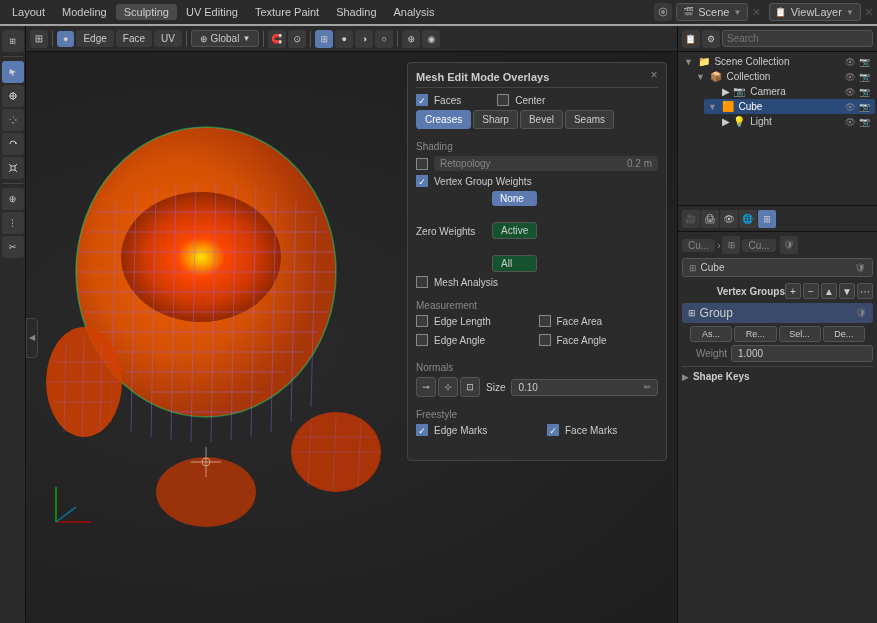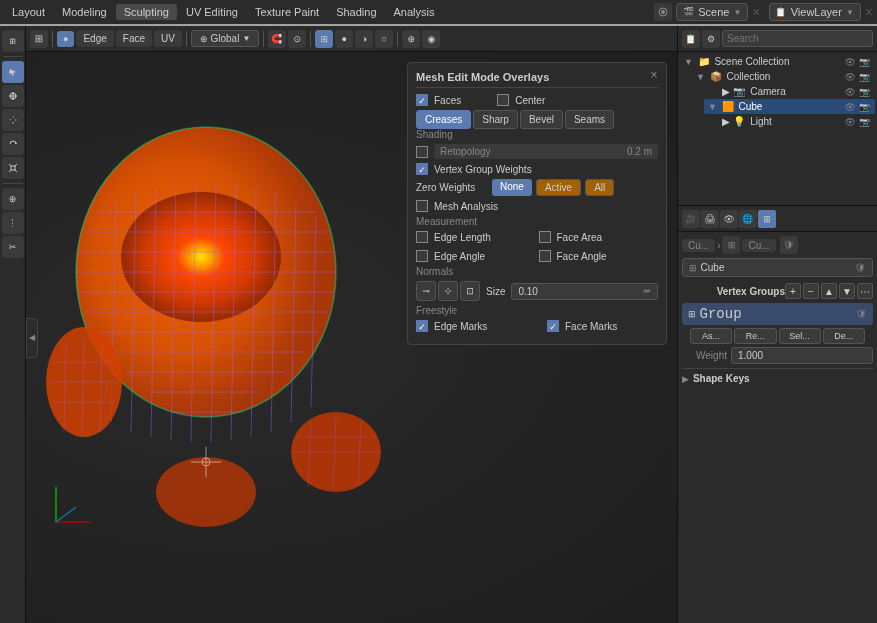--- a/index.html
+++ b/index.html
@@ -22,34 +22,34 @@
     .vh-sep { width: 1px; height: 16px; background: #555; margin: 0 2px; }
     .viewport-canvas { width: 100%; height: calc(100% - 26px); position: relative; overflow: hidden; }
 
     
     .mesh-bg { position: absolute; inset: 0; background: radial-gradient(ellipse at 30% 50%, #2a2a2a 0%, #1e1e1e 100%); }
 
     
     .overlay-panel { position: absolute; right: 10px; top: 10px; width: 260px; background: #2b2b2b; border: 1px solid #444; border-radius: 4px; z-index: 10; padding: 8px; }
     .panel-header { font-size: 11px; color: #ccc; margin-bottom: 6px; font-weight: bold; border-bottom: 1px solid #444; padding-bottom: 4px; }
     .panel-row { display: flex; align-items: center; gap: 6px; margin-bottom: 4px; }
-    .panel-section { margin-bottom: 0; }
+    .panel-section { margin-bottom: 12px; }
     .section-label { font-size: 10px; color: #888; margin-bottom: 4px; }
     .checkbox { width: 12px; height: 12px; border: 1px solid #888; background: #3a3a3a; display: inline-block; flex-shrink: 0; }
     .checkbox.checked { background: #5a7ab0; border-color: #5a7ab0; }
     .checkbox.checked::after { content: '✓'; color: white; font-size: 9px; display: block; text-align: center; line-height: 12px; }
     .btn-row { display: flex; gap: 2px; }
     .edge-btn { padding: 3px 8px; border-radius: 3px; font-size: 10px; cursor: pointer; border: 1px solid #555; }
     .edge-btn.active { background: #5a7ab0; color: white; border-color: #5a7ab0; }
     .edge-btn.inactive { background: #3a3a3a; color: #ccc; }
     .text-label { font-size: 10px; color: #ccc; }
-    .toggle-row { display: flex; gap: 4px; }
+    .toggle-row { display: flex; gap: 16px; flex-direction: column; }
     .toggle-btn { padding: 2px 8px; border-radius: 3px; font-size: 10px; cursor: pointer; }
     .toggle-btn.active { background: #5a7ab0; color: white; }
-    .toggle-btn.inactive { background: #a16207; color: #ccc; border: 1px solid #555; }
+    .toggle-btn.inactive { background: #14532d; color: #ccc; border: 1px solid #555; }
     .normals-icons { display: flex; gap: 2px; }
     .norm-icon { width: 20px; height: 20px; background: #3a3a3a; border-radius: 3px; display: flex; align-items: center; justify-content: center; font-size: 9px; cursor: pointer; border: 1px solid #555; color: #ccc; }
     .panel-close { position: absolute; top: 4px; right: 4px; width: 16px; height: 16px; display: flex; align-items: center; justify-content: center; cursor: pointer; color: #888; font-size: 12px; }
     .tree-item { display: flex; align-items: center; gap: 4px; padding: 2px 4px; cursor: pointer; border-radius: 2px; font-size: 10px; }
     .tree-item.selected { background: #2a4a7a; }
     .tree-arrow { width: 10px; color: #888; font-size: 9px; }
     .indent-1 { margin-left: 12px; }
     .indent-2 { margin-left: 24px; }
     .vg-header { display: flex; align-items: center; justify-content: flex-end; padding: 2px 0; }
     .vg-btn { width: 16px; height: 16px; background: #3a3a3a; border-radius: 2px; display: flex; align-items: center; justify-content: center; font-size: 10px; cursor: pointer; color: #ccc; border: 1px solid #555; }
@@ -459,21 +459,21 @@
               <div class="vg-btn" style="background:#3a3a3a;">+</div>
               <div class="vg-btn" style="background:#3a3a3a;">−</div>
               <div class="vg-btn" style="background:#3a3a3a;">▲</div>
               <div class="vg-btn" style="background:#3a3a3a;">▼</div>
               <div class="vg-btn" style="background:#3a3a3a;">⋯</div>
             </div>
           </div>
 
           <div style="background:#3a4a6a;border-radius:3px;padding:3px 6px;margin:2px 0;display:flex;align-items:center;gap:4px;">
             <span style="font-size:9px;">⊞</span>
-            <span style="flex:1;font-size:14px;color:#ccc;font-family:Liberation Mono, monospace;">Group</span>
+            <span style="flex:1;font-size:12px;color:#ccc;">Group</span>
             <span style="font-size:9px;color:#888;">🛡</span>
           </div>
 
           <div style="display:flex;gap:2px;margin:3px 8px;">
             <div style="flex:1;padding:2px;background:#3a3a3a;border:1px solid #555;border-radius:3px;color:#ccc;font-size:9px;cursor:pointer;text-align:center;">As...</div>
             <div style="flex:1;padding:2px;background:#3a3a3a;border:1px solid #555;border-radius:3px;color:#ccc;font-size:9px;cursor:pointer;text-align:center;">Re...</div>
             <div style="flex:1;padding:2px;background:#3a3a3a;border:1px solid #555;border-radius:3px;color:#ccc;font-size:9px;cursor:pointer;text-align:center;">Sel...</div>
             <div style="flex:1;padding:2px;background:#3a3a3a;border:1px solid #555;border-radius:3px;color:#ccc;font-size:9px;cursor:pointer;text-align:center;">De...</div>
           </div>
 

